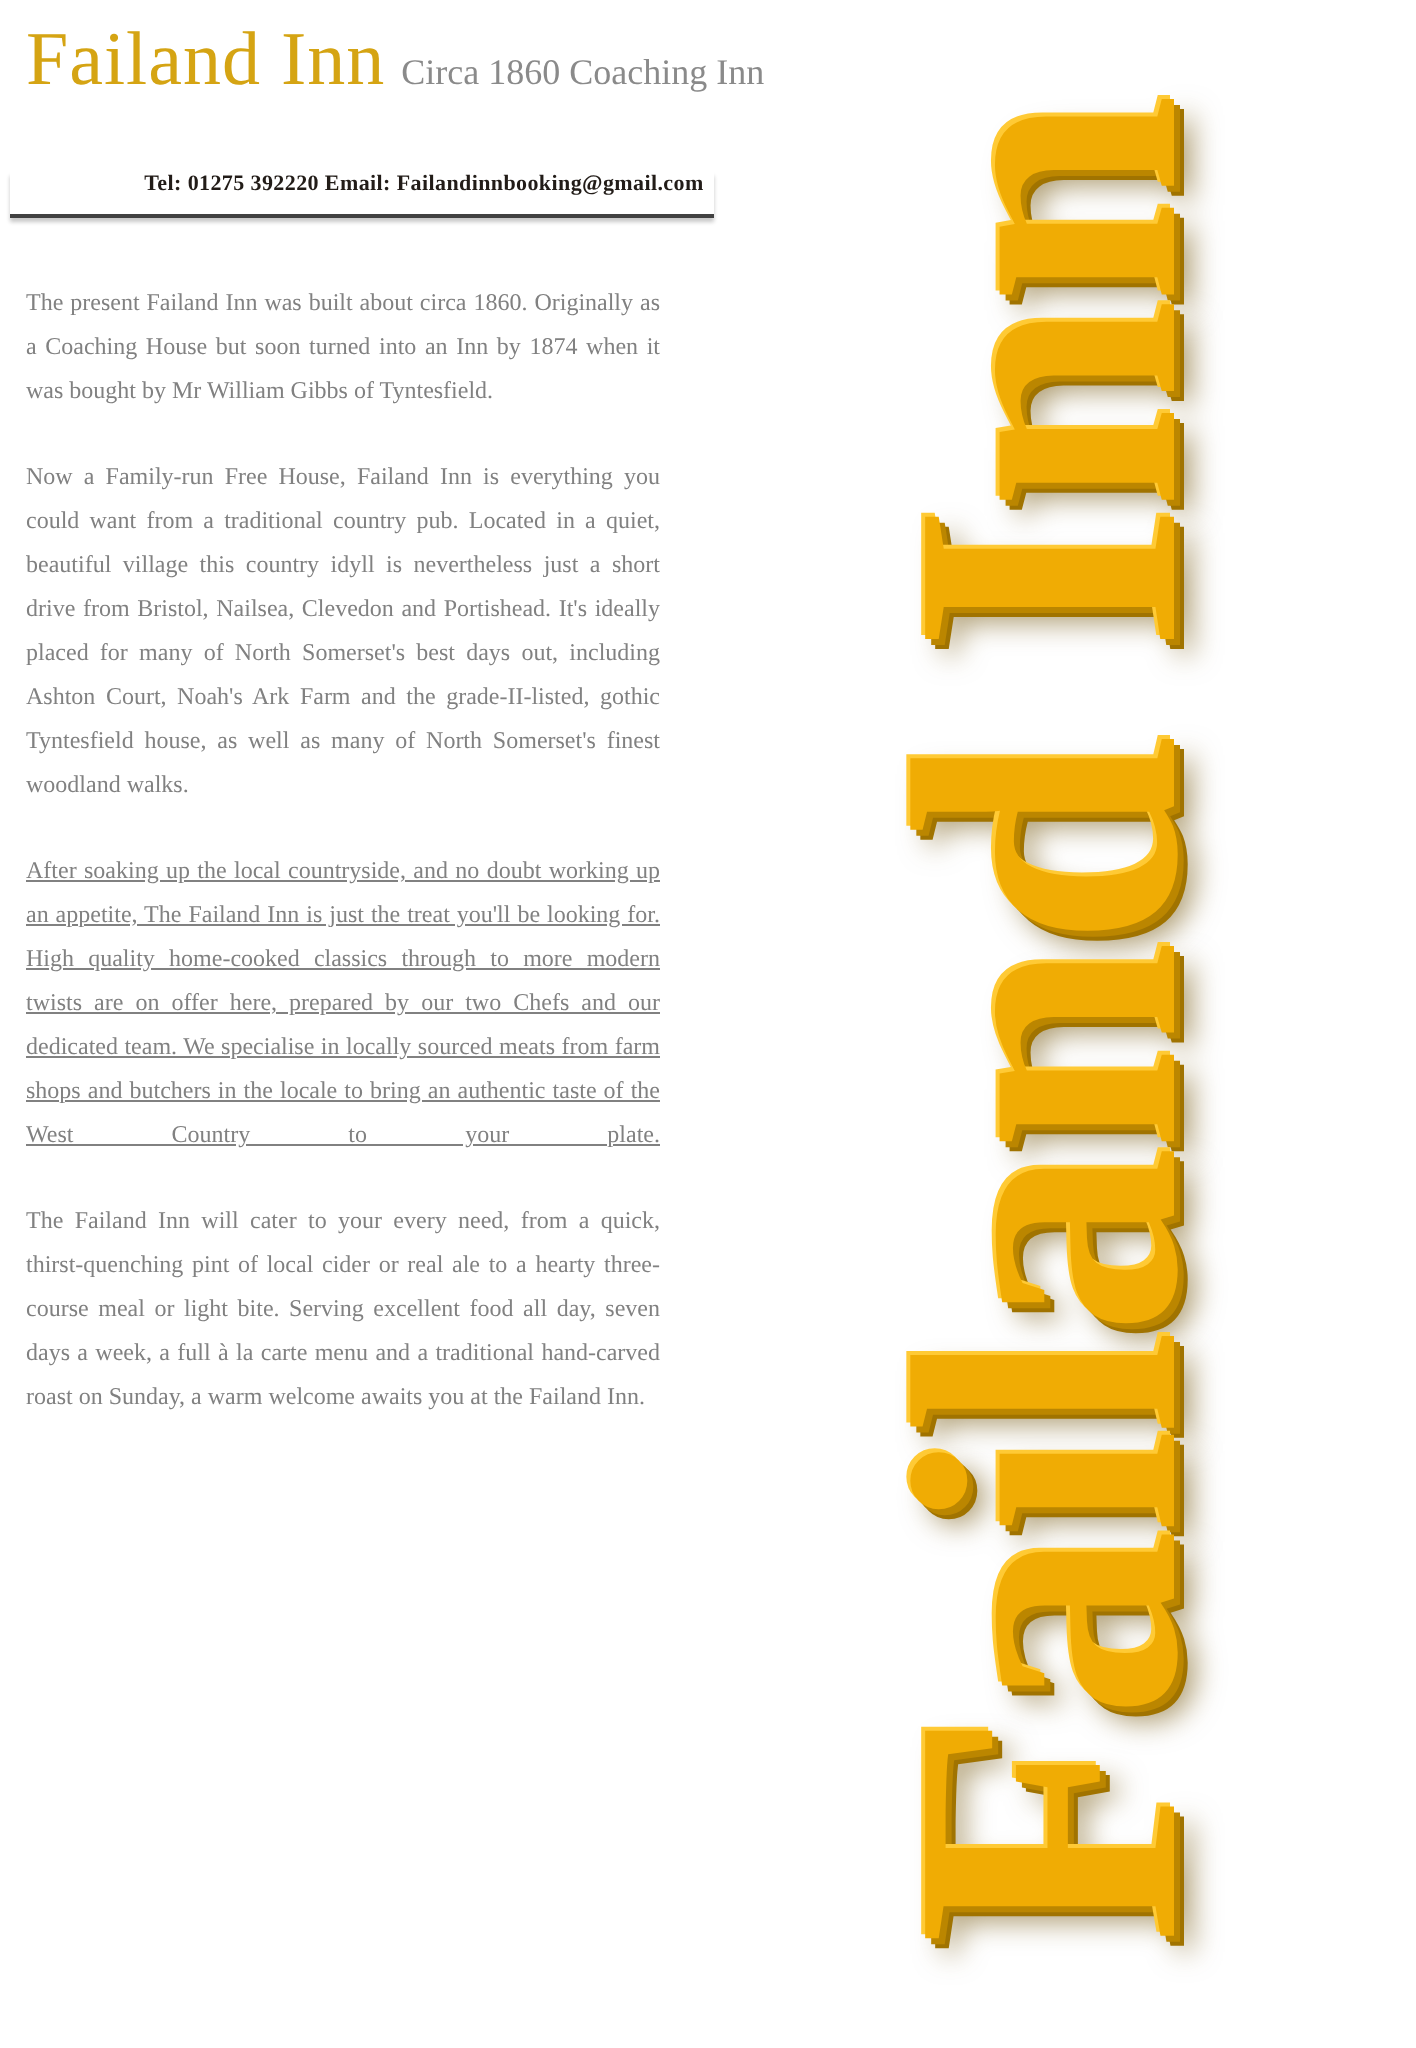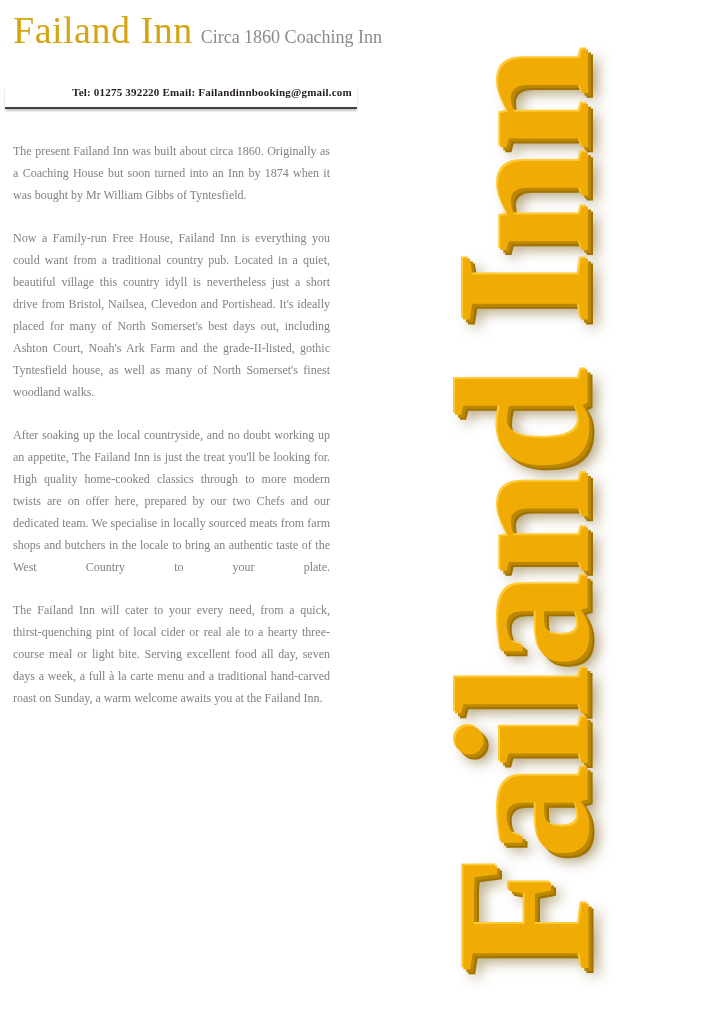--- a/index.html
+++ b/index.html
@@ -30,21 +30,21 @@
     white-space:nowrap;
   }
 
   
   .article {
     position:absolute; left:13px; top:140px; width:317px;
     font-size:12px; line-height:22px; text-align:justify;
     color:var(--body_text, #818181);
   }
   .article p { margin:0 0 21px 0; }
-  .article p.stretch-last { text-align-last:justify; }
+  .article p.stretch-last { text-align-last:justify;text-decoration:underline; }
 
   
   .vertical-banner {
     position:absolute; top:511px; left:524px;
     transform:translate(-50%,-50%) rotate(-90deg);
     white-space:nowrap; line-height:1; letter-spacing:-3px;
     font-family:"Liberation Serif", serif; font-weight:bold; font-size:190px;
     color:var(--banner_gold, #f0ac04);
     text-shadow:
       2px -2px 0 var(--banner_bevel_light, #ffca35),

